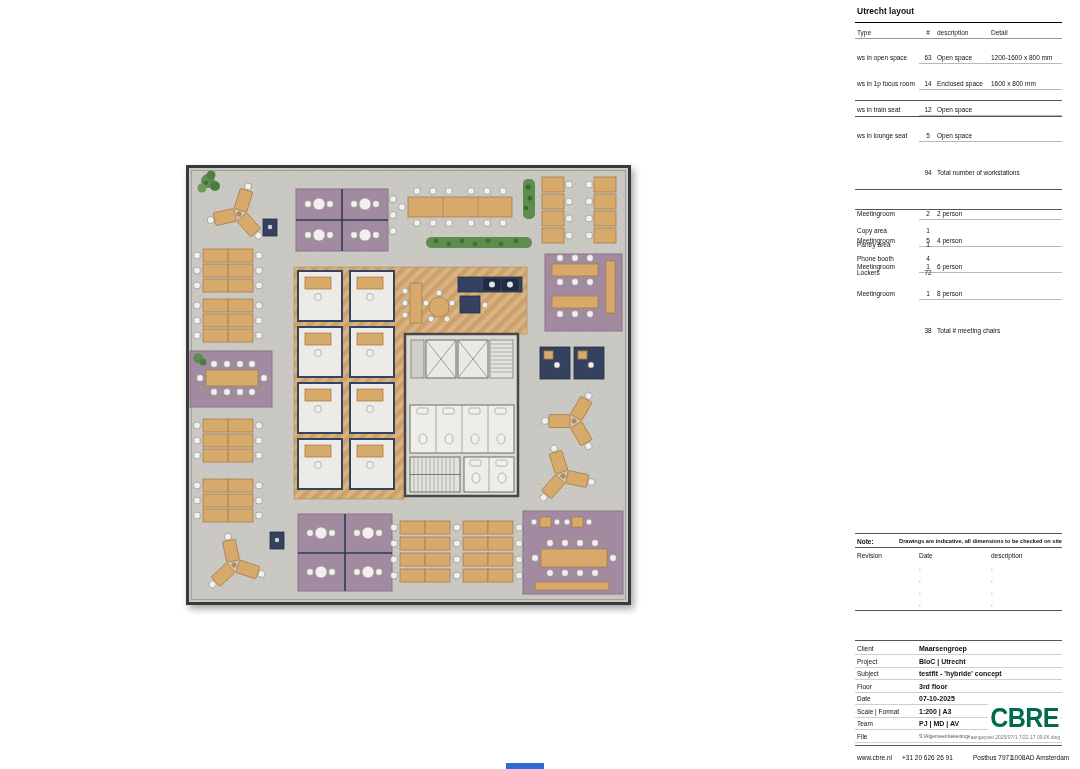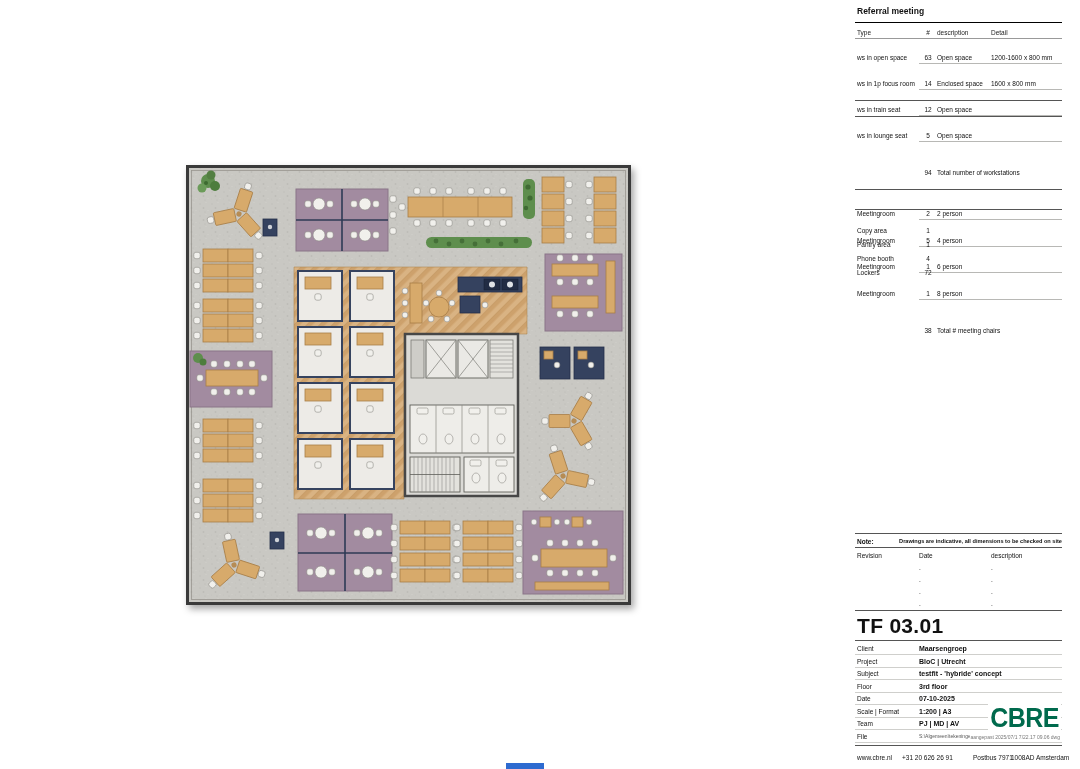--- a/index.html
+++ b/index.html
@@ -394,21 +394,21 @@
           <use href="#chair" x="409" y="408"></use>
       <use href="#chair" x="349" y="393"></use>
           <use href="#chair" x="427" y="393"></use>
       <rect x="349" y="417" width="74" height="8" class="wood"></rect>
     </g>
   </svg>
   </div>
 
   <div class="panel">
 
-    <div class="p-abs ptitle" style="top:0">Referral meeting</div>
+    <div class="p-abs ptitle" style="top:0">Utrecht layout</div>
     <div class="p-abs hline strong" style="top:16px"></div>
 
     <div class="p-abs trow" style="top:20px;height:12px;color:#222">
       <span>Type</span>
       <span class="c2">#</span>
       <span>description</span>
       <span>Detail</span>
     </div>
     <div class="p-abs hline light" style="top:32px"></div>
 
@@ -526,21 +526,20 @@
       <span>.</span>
       <span>.</span>
     </div>
     <div class="p-abs rrow" style="top:592px">
       <span></span>
       <span>.</span>
       <span>.</span>
     </div>
 
     <div class="p-abs hline" style="top:604px"></div>
-    <div class="p-abs sheetno" style="top:606px">TF 03.01</div>
     <div class="p-abs hline" style="top:634px"></div>
 
     <div class="p-abs irow" style="top:636px">
       <span>Client</span>
       <span class="ival">Maarsengroep</span>
     </div>
     <div class="p-abs irow" style="top:649px">
       <span>Project</span>
       <span class="ival">BloC | Utrecht</span>
     </div>

